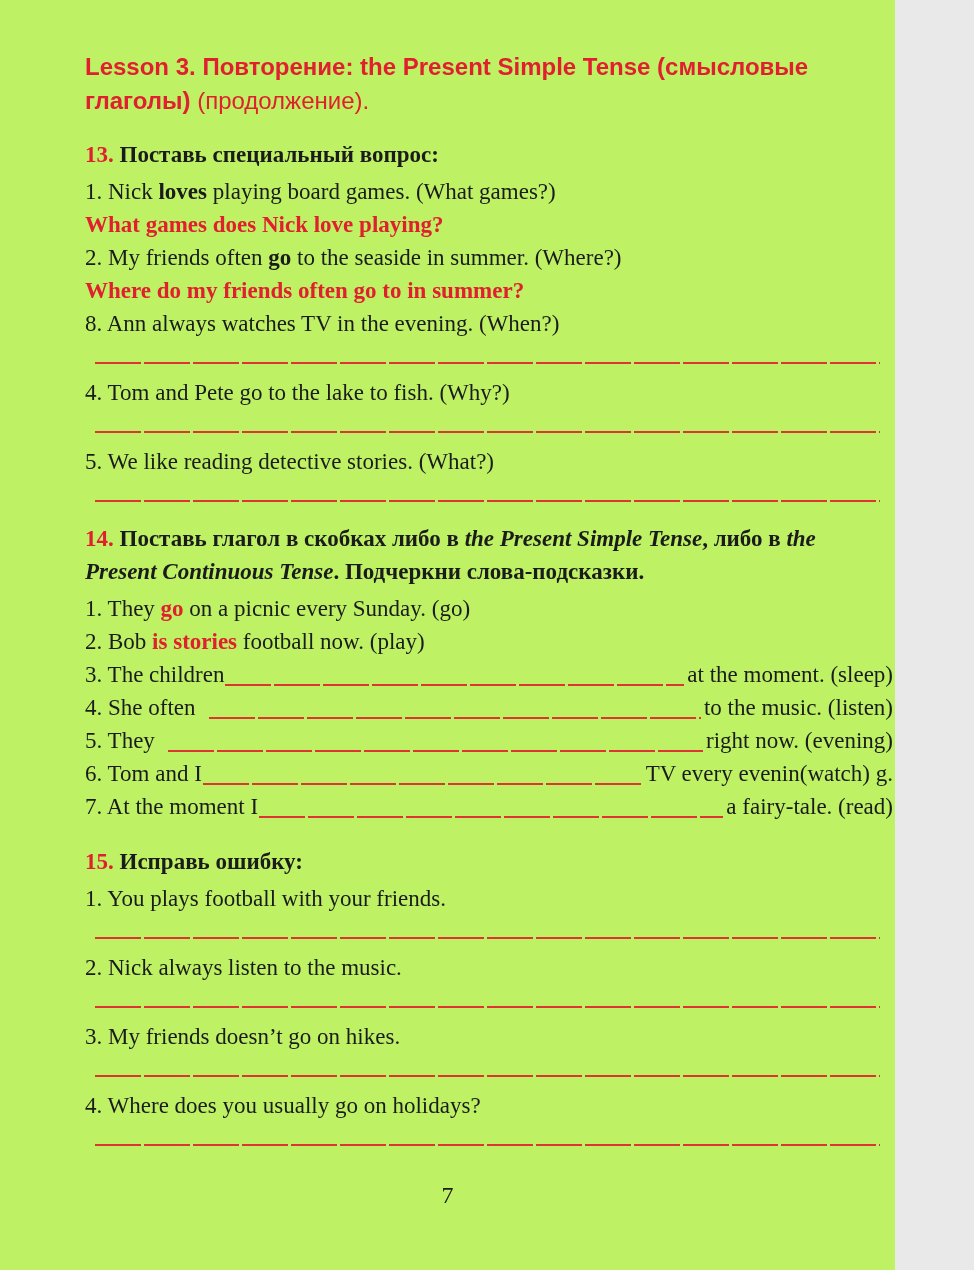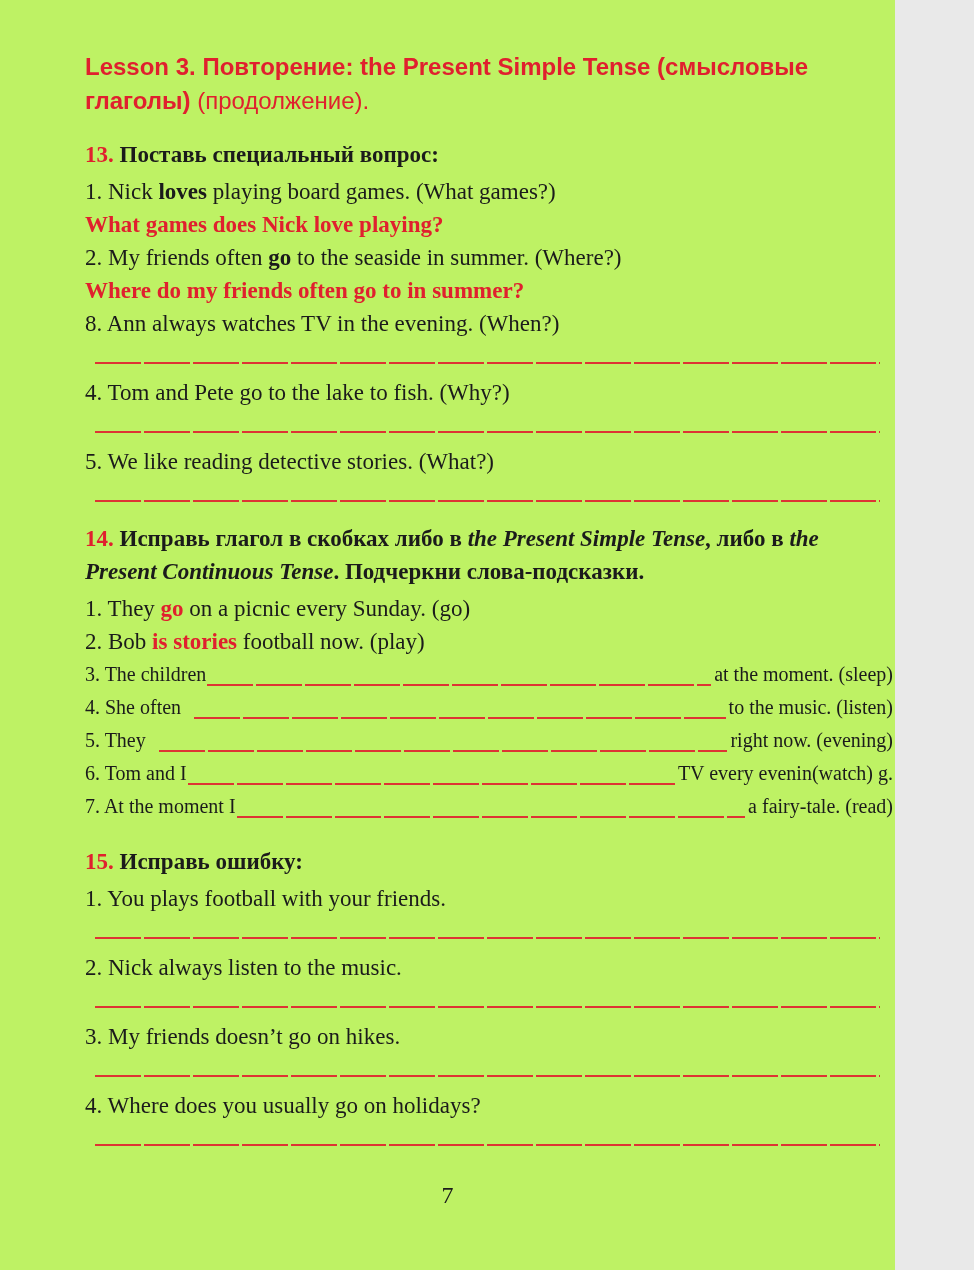--- a/index.html
+++ b/index.html
@@ -39,21 +39,21 @@
     text-decoration-thickness:2px;
     text-underline-offset:4px;
   }
   .answer-line{
     height:2px;
     margin:22px 13px 12px 10px;
     background:repeating-linear-gradient(to right, var(--line-red) 0 46px, rgba(0,0,0,0) 46px 49px);
   }
   .fill-line{
     display:flex;align-items:baseline;
-    font-size:20px;line-height:33px;
+    font-size:23px;line-height:33px;
   }
   .fill-line .side{white-space:nowrap;}
   .fill-line .blank{
     flex:1;position:relative;min-width:30px;align-self:stretch;
   }
   .fill-line .blank::after{
     content:"";position:absolute;left:1px;right:3px;bottom:5px;height:2px;
     background:repeating-linear-gradient(to right, var(--line-red) 0 46px, rgba(0,0,0,0) 46px 49px);
   }
   .section{margin-top:20px;}
@@ -81,21 +81,21 @@
       <div class="line"><span class="seg-b seg-r">Where </span><span class="seg-b seg-r seg-u">do</span><span class="seg-b seg-r"> my </span><span class="seg-b seg-r seg-u">friends</span><span class="seg-b seg-r"> often </span><span class="seg-b seg-r seg-u">go</span><span class="seg-b seg-r"> to in summer?</span></div>
       <div class="line">8. Ann always watches TV in the evening. (When?)</div>
       <div class="answer-line"></div>
       <div class="line">4. Tom and Pete go to the lake to fish. (Why?)</div>
       <div class="answer-line"></div>
       <div class="line">5. We like reading detective stories. (What?)</div>
       <div class="answer-line"></div>
     </div>
 
     <div class="section">
-      <div class="heading"><span class="seg-b seg-r">14. </span><span class="seg-b">Исправь глагол в скобках либо в </span><span class="seg-b seg-i">the Present Simple Tense</span><span class="seg-b">, либо в </span><span class="seg-b seg-i">the Present Continuous Tense</span><span class="seg-b">. Подчеркни слова-подсказки.</span></div>
+      <div class="heading"><span class="seg-b seg-r">14. </span><span class="seg-b">Поставь глагол в скобках либо в </span><span class="seg-b seg-i">the Present Simple Tense</span><span class="seg-b">, либо в </span><span class="seg-b seg-i">the Present Continuous Tense</span><span class="seg-b">. Подчеркни слова-подсказки.</span></div>
       <div class="line"><span>1. They </span><span class="seg-b seg-r">go</span><span> on a picnic </span><span class="seg-u">every Sunday</span><span>. (go)</span></div>
       <div class="line"><span>2. Bob </span><span class="seg-b seg-r">is stories</span><span> football </span><span class="seg-u">now</span><span>. (play)</span></div>
       <div class="fill-line">
         <span class="side">3. The children</span>
         <span class="blank"></span>
         <span class="side">at the moment. (sleep)</span>
       </div>
       <div class="fill-line">
         <span class="side">4. She often</span>
         <span class="blank" style="margin-left:12px"></span>

